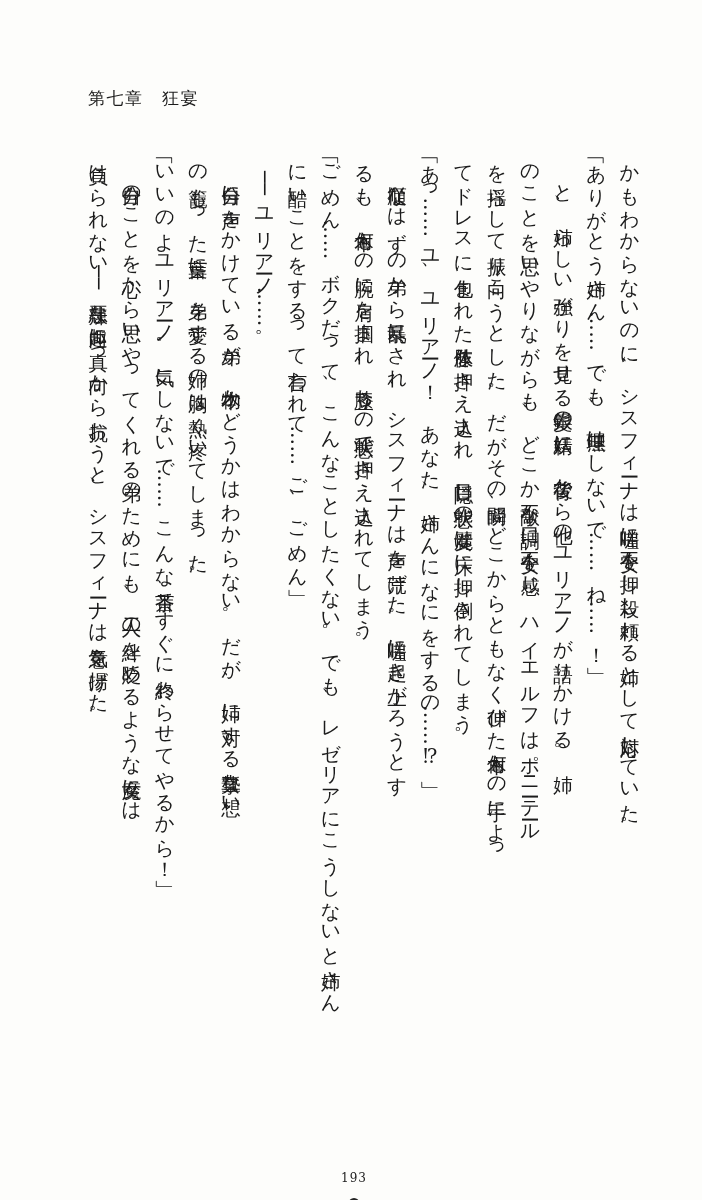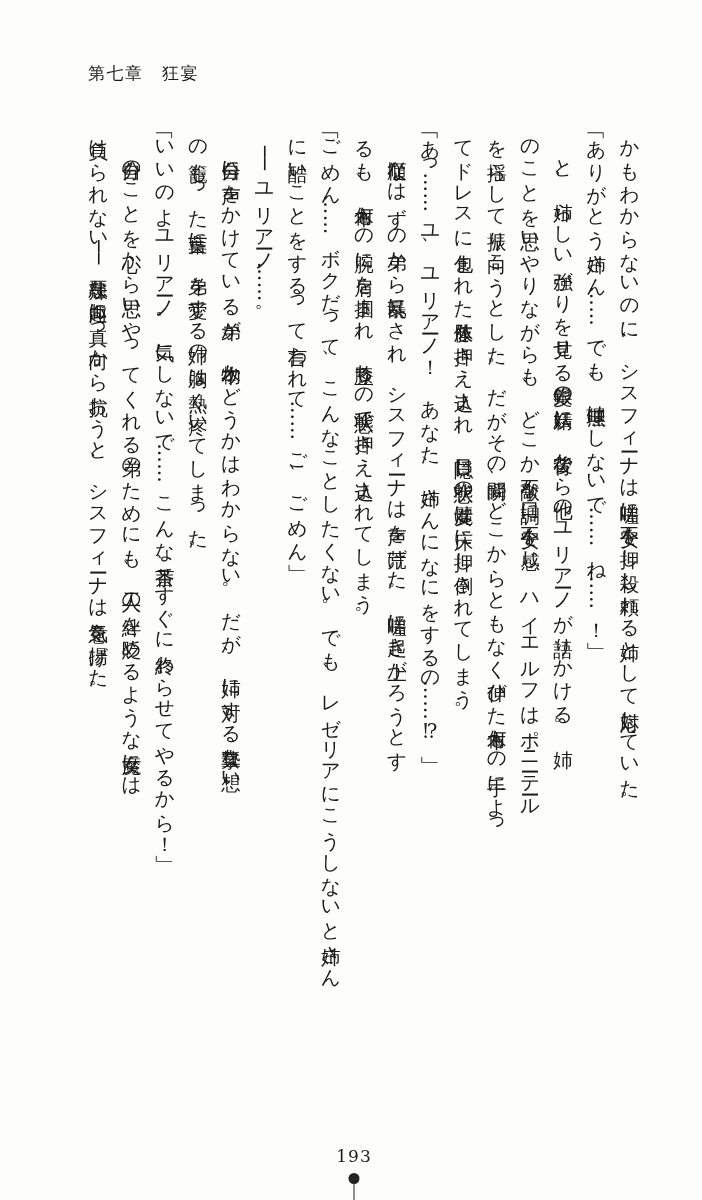--- a/index.html
+++ b/index.html
@@ -8,21 +8,21 @@
   }
   html,body{margin:0;padding:0;}
   body{
     width:702px;height:1200px;
     background:var(--paper);
     position:relative;
     overflow:hidden;
     color:var(--text);
     font-family:"DejaVu Serif","Liberation Serif",serif;
   }
-  .page{position:absolute;inset:0;}
+  .page{position:absolute;inset:0;margin-top:25px;}
 
   
   .running-header{
     position:absolute;
     left:88px;top:62px;
     font-size:17px;
     letter-spacing:1.5px;
     white-space:pre;
   }
 
@@ -42,21 +42,21 @@
     height:830px;            
     white-space:nowrap;
     overflow:visible;
   }
 
   
   .page-number{
     position:absolute;
     left:354px;top:1146px;
     transform:translateX(-50%);
-    font-size:17px;
+    font-size:12px;
     letter-spacing:1px;
   }
   .binding-mark{
     position:absolute;
     left:354px;top:1173px;
     transform:translateX(-50%);
     display:flex;flex-direction:column;align-items:center;
   }
   .binding-mark .dot{
     width:11px;height:11px;border-radius:50%;

